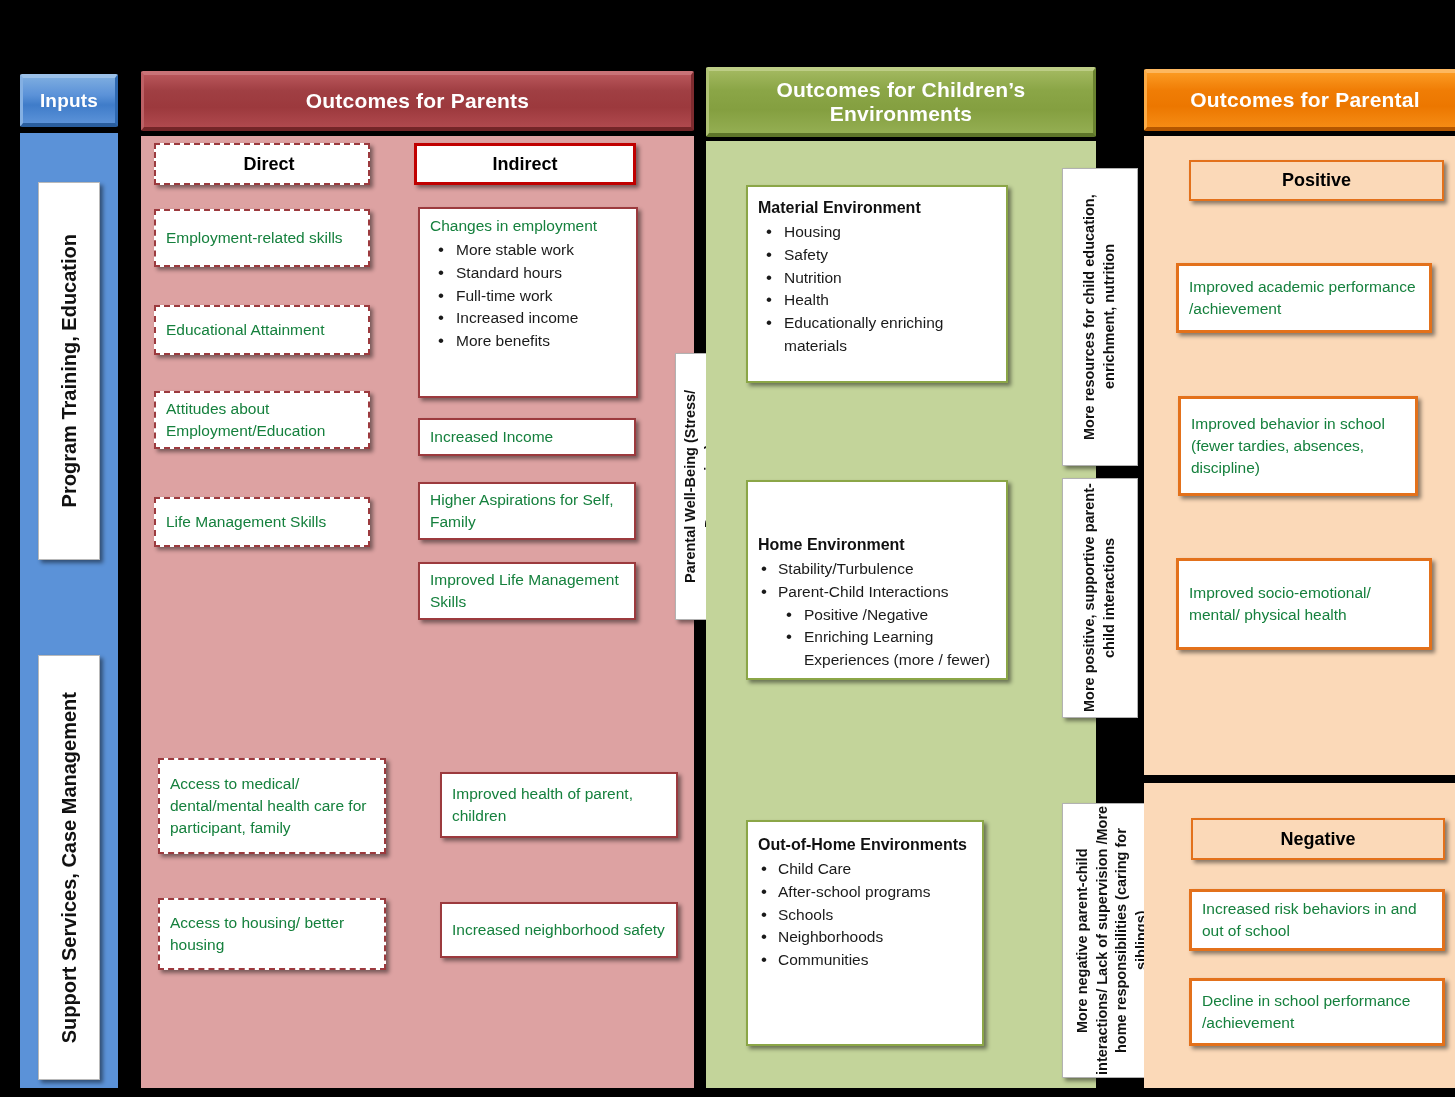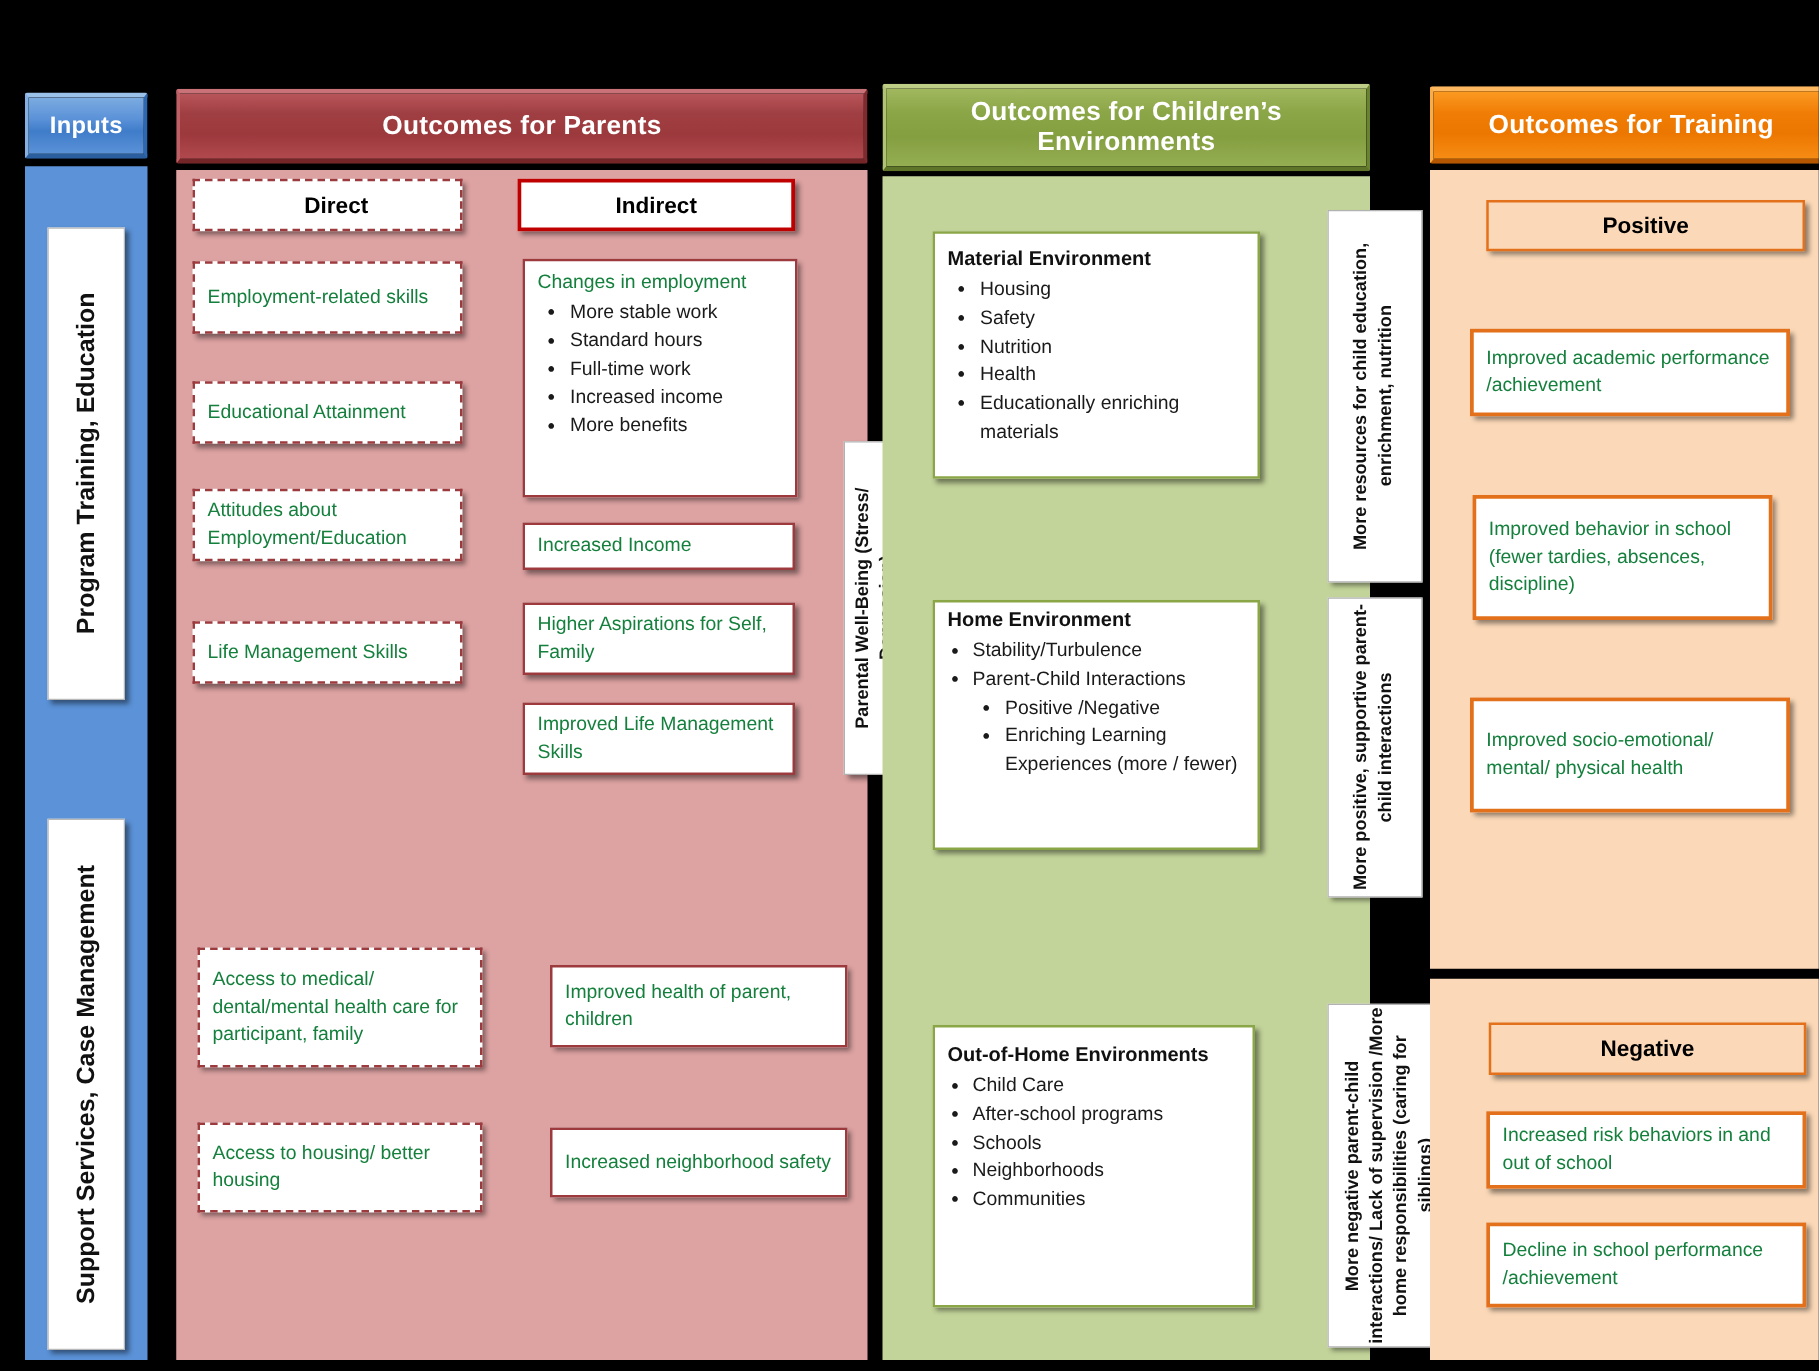--- a/index.html
+++ b/index.html
@@ -285,31 +285,31 @@
     <div class="bhead">Material Environment</div>
     <ul class="bl">
       <li>Housing</li>
       <li>Safety</li>
       <li>Nutrition</li>
       <li>Health</li>
       <li>Educationally enriching materials</li>
     </ul>
   </div>
 
-  <div class="box pad greenb" style="left:730px; top:480px; width:262px; height:200px; justify-content:flex-start; ">
+  <div class="box pad greenb" style="left:730px; top:480px; width:262px; height:200px; justify-content:flex-end; ">
     <div class="bhead">Home Environment</div>
     <ul class="bl bl2">
       <li>Stability/Turbulence</li>
       <li>Parent-Child Interactions</li>
       <li class="sub">Positive /Negative</li>
       <li class="sub">Enriching Learning Experiences (more / fewer)</li>
     </ul>
   </div>
 
-  <div class="box pad greenb" style="left:730px; top:820px; width:258px; height:226px; justify-content:flex-start; padding-top:14px;">
+  <div class="box pad greenb" style="left:730px; top:820px; width:238px; height:226px; justify-content:flex-start; padding-top:14px;">
     <div class="bhead">Out-of-Home  Environments</div>
     <ul class="bl bl2">
       <li>Child Care</li>
       <li>After-school programs</li>
       <li>Schools</li>
       <li>Neighborhoods</li>
       <li>Communities</li>
     </ul>
   </div>
 
@@ -319,21 +319,21 @@
   <div class="vconn" style="left:1046px; top:478px; width:76px; height:240px;">
     <span class="vt">More positive, supportive parent-child interactions</span>
   </div>
   <div class="vconn" style="left:1046px; top:803px; width:100px; height:275px;">
     <span class="vt">More negative parent-child interactions/ Lack of supervision /More home responsibilities (caring for siblings)</span>
   </div>
 
   <div class="panel panel-children"></div>
   <div class="panel panel-children2"></div>
   <div class="banner banner-children">
-    <span class="bt">Outcomes for Training</span>
+    <span class="bt">Outcomes for Parental</span>
   </div>
 
   <div class="box hdrbox orangefill" style="left:1173px; top:160px; width:255px; height:41px;">
     <span>Positive</span>
   </div>
   <div class="box pad oranged" style="left:1160px; top:263px; width:256px; height:70px;">
     <div class="txt">Improved academic performance /achievement</div>
   </div>
   <div class="box pad oranged" style="left:1162px; top:396px; width:240px; height:100px;">
     <div class="txt">Improved behavior in school (fewer tardies, absences, discipline)</div>

